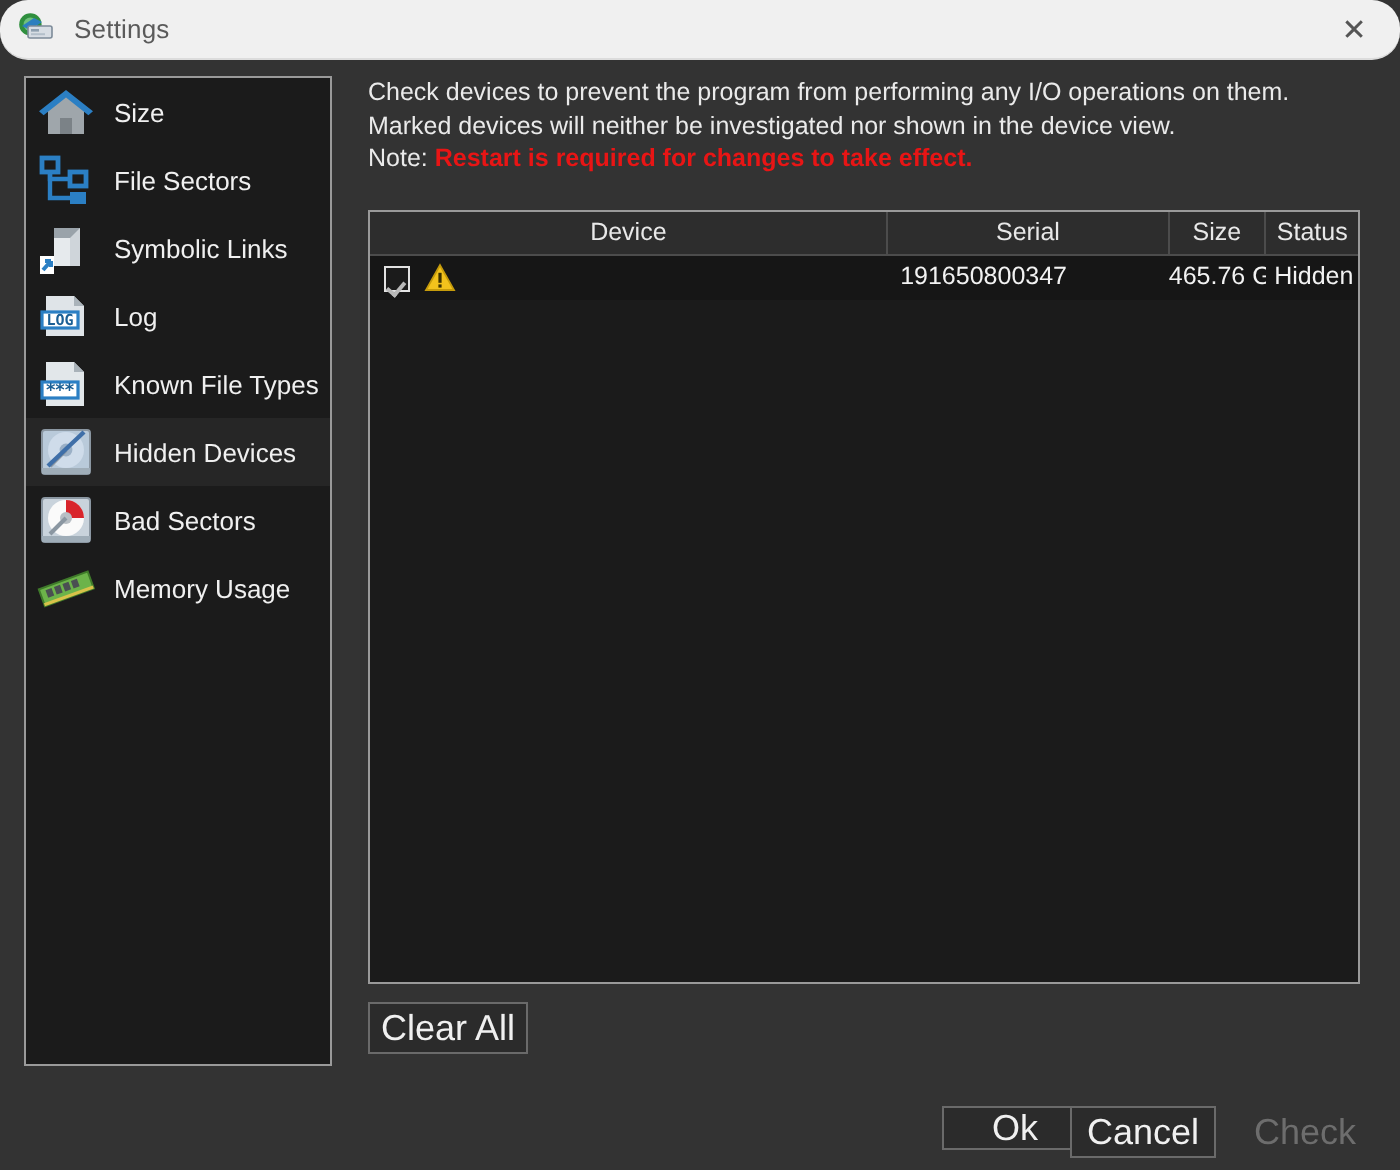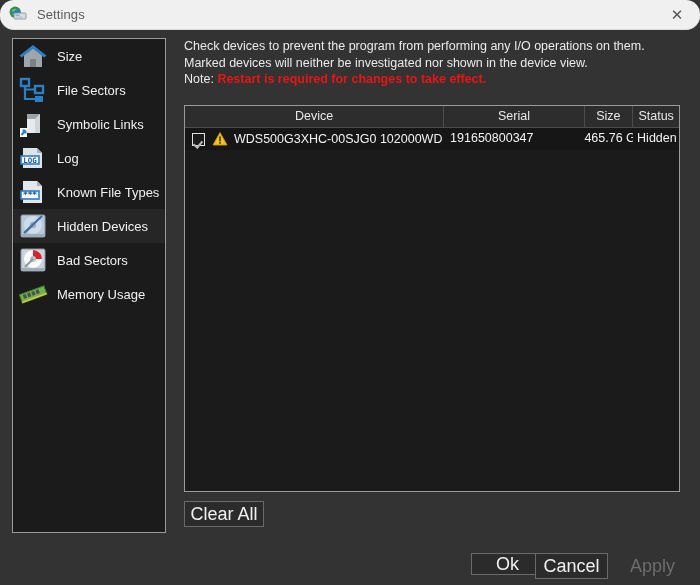--- a/index.html
+++ b/index.html
@@ -305,30 +305,29 @@
       <div class="trow">
         <div class="td c-device">
           <span class="chk"></span>
           <span class="warn-ico">
             <svg width="16" height="16" viewBox="0 0 16 16">
               <path d="M8 1.6 L15 14 L1 14 Z" fill="#f2c21c" stroke="#c59b0b" stroke-width="0.9"></path>
               <rect x="7.2" y="5.4" width="1.6" height="5" fill="#3b3000"></rect>
               <rect x="7.2" y="11.2" width="1.6" height="1.6" fill="#3b3000"></rect>
             </svg>
           </span>
-          <span>WDS500G3XHC-00SJG0 102000WD</span>
         </div>
         <div class="td c-serial">191650800347</div>
         <div class="td c-size">465.76 GB</div>
         <div class="td c-status">Hidden</div>
       </div>
     </div>
 
     <div class="btn" id="btn-clear-all">Clear All</div>
   </div>
 
   <div id="footer">
     <div class="btn" id="btn-ok">Ok</div>
     <div class="btn" id="btn-cancel">Cancel</div>
-    <div class="btn disabled" id="btn-apply">Apply</div>
+    <div class="btn disabled" id="btn-apply">Check</div>
   </div>
 
 </div>
 
 </body></html>

